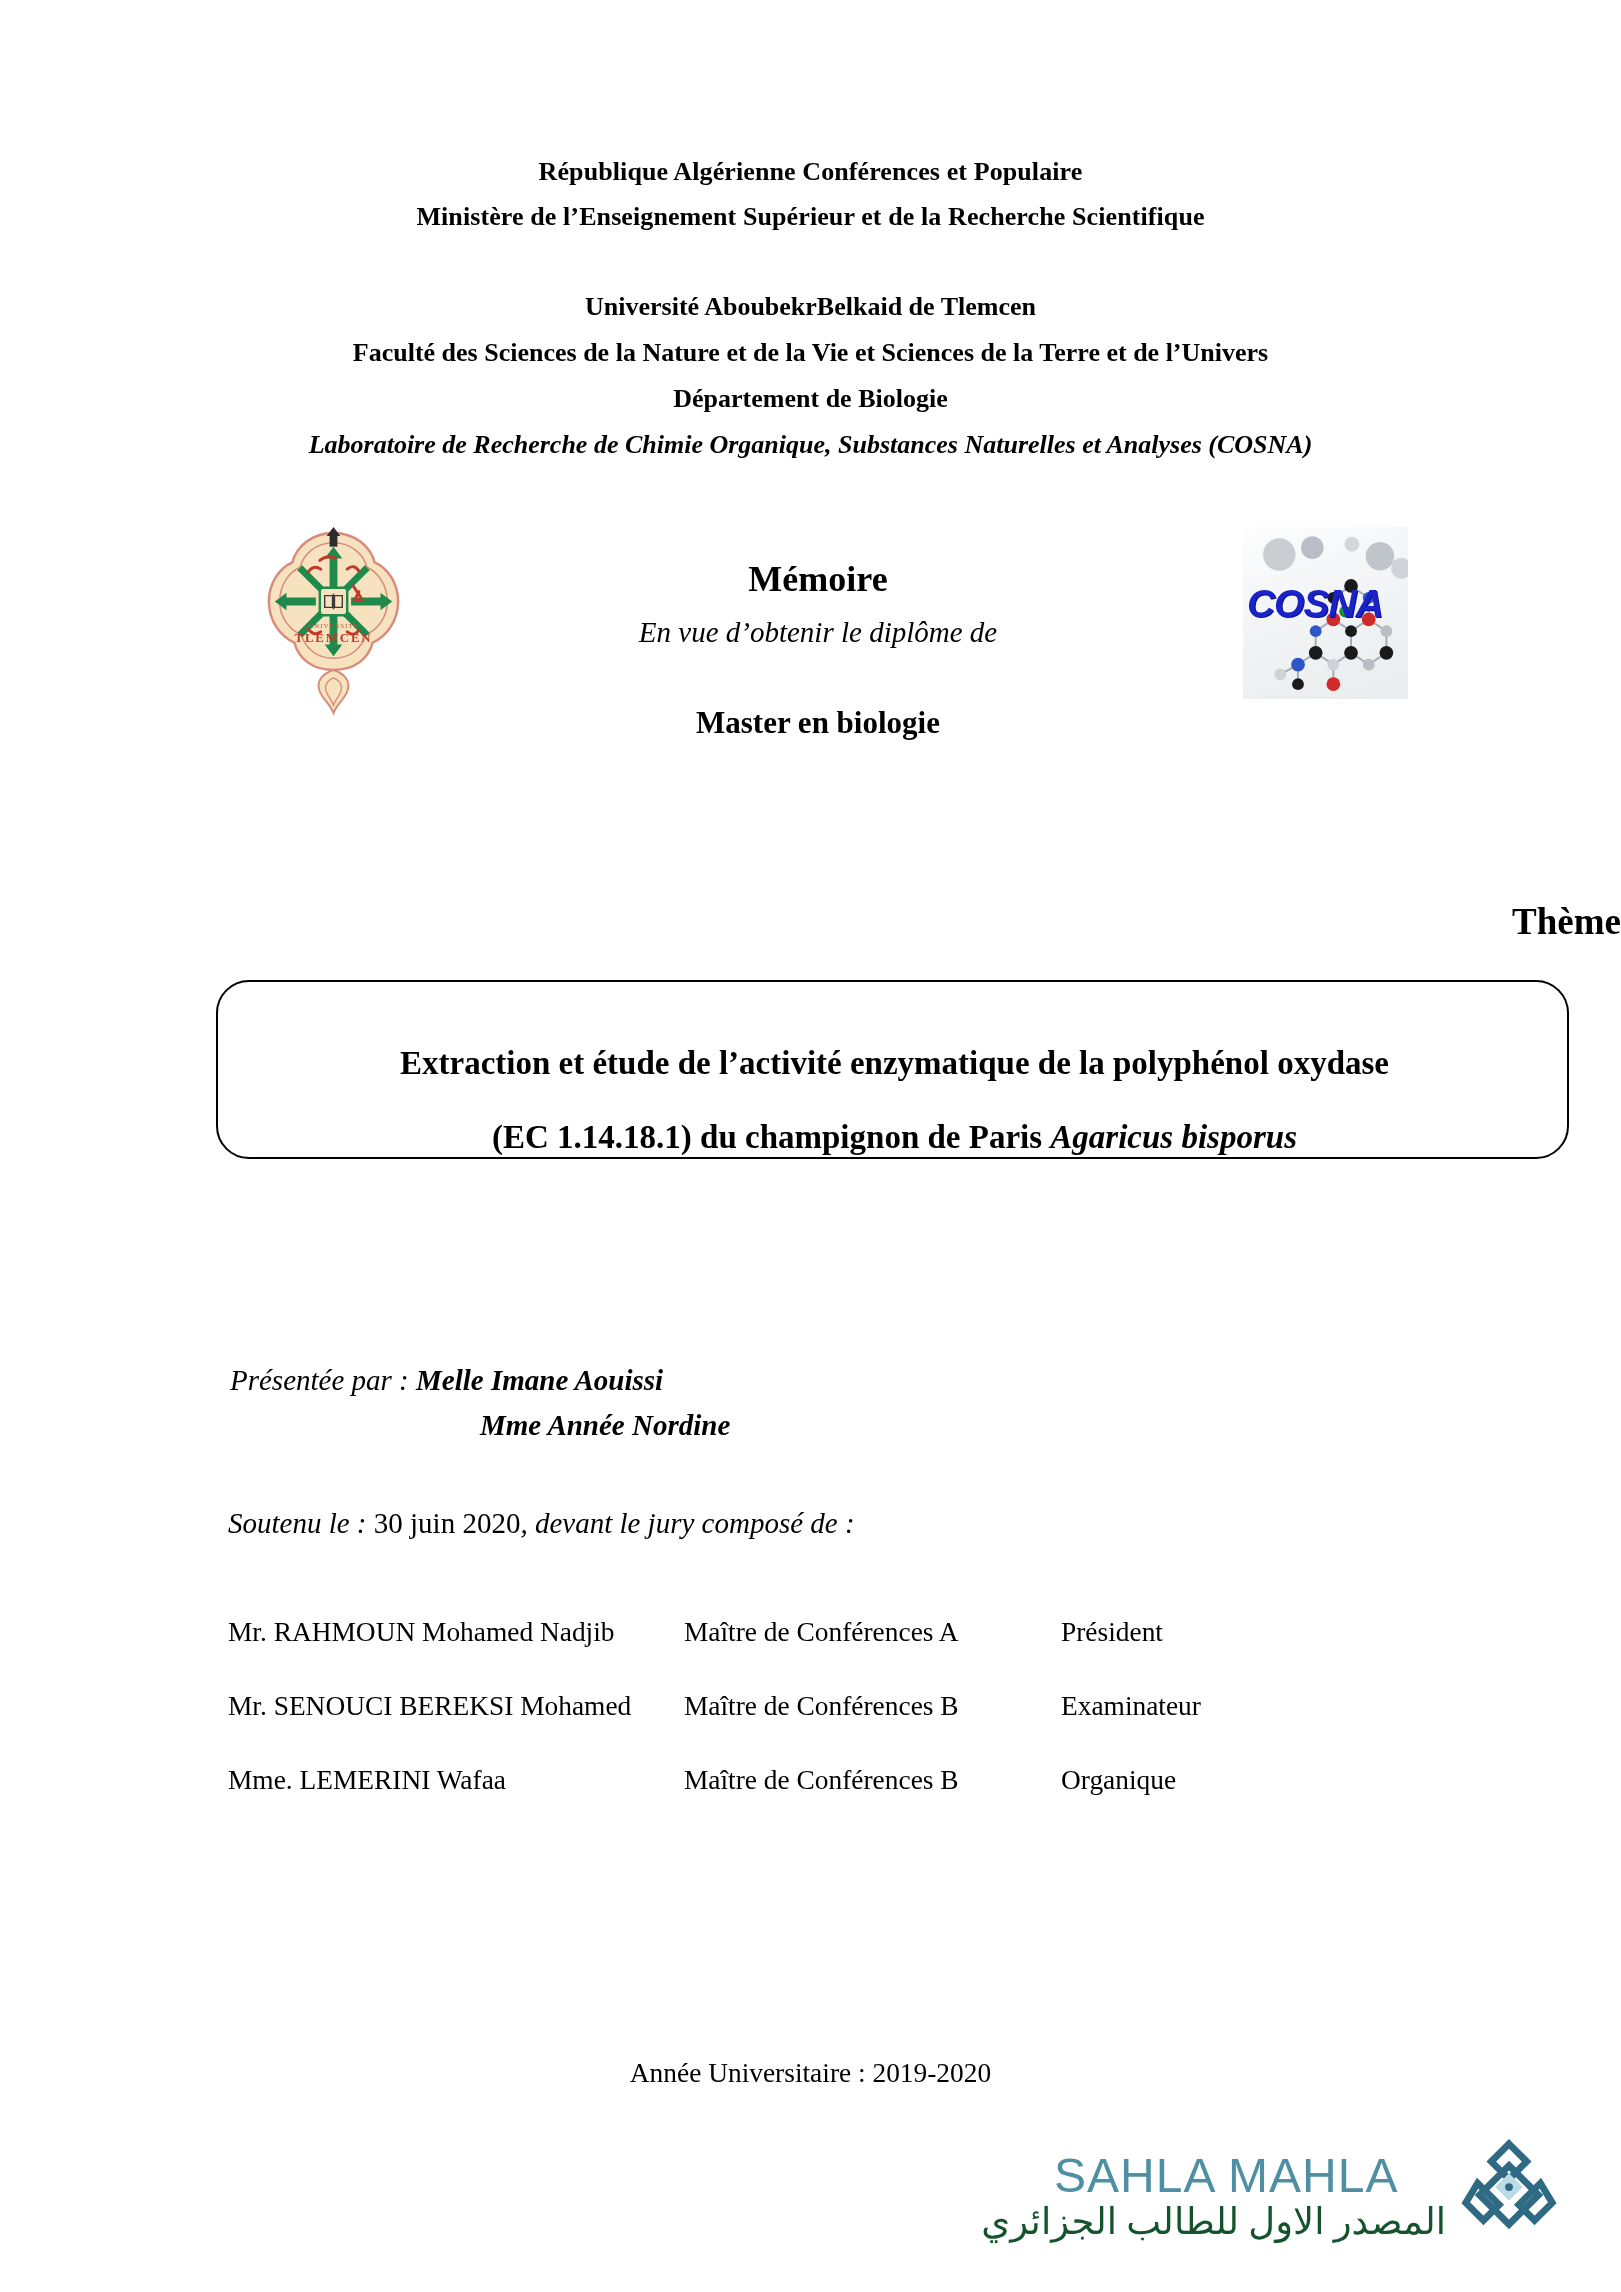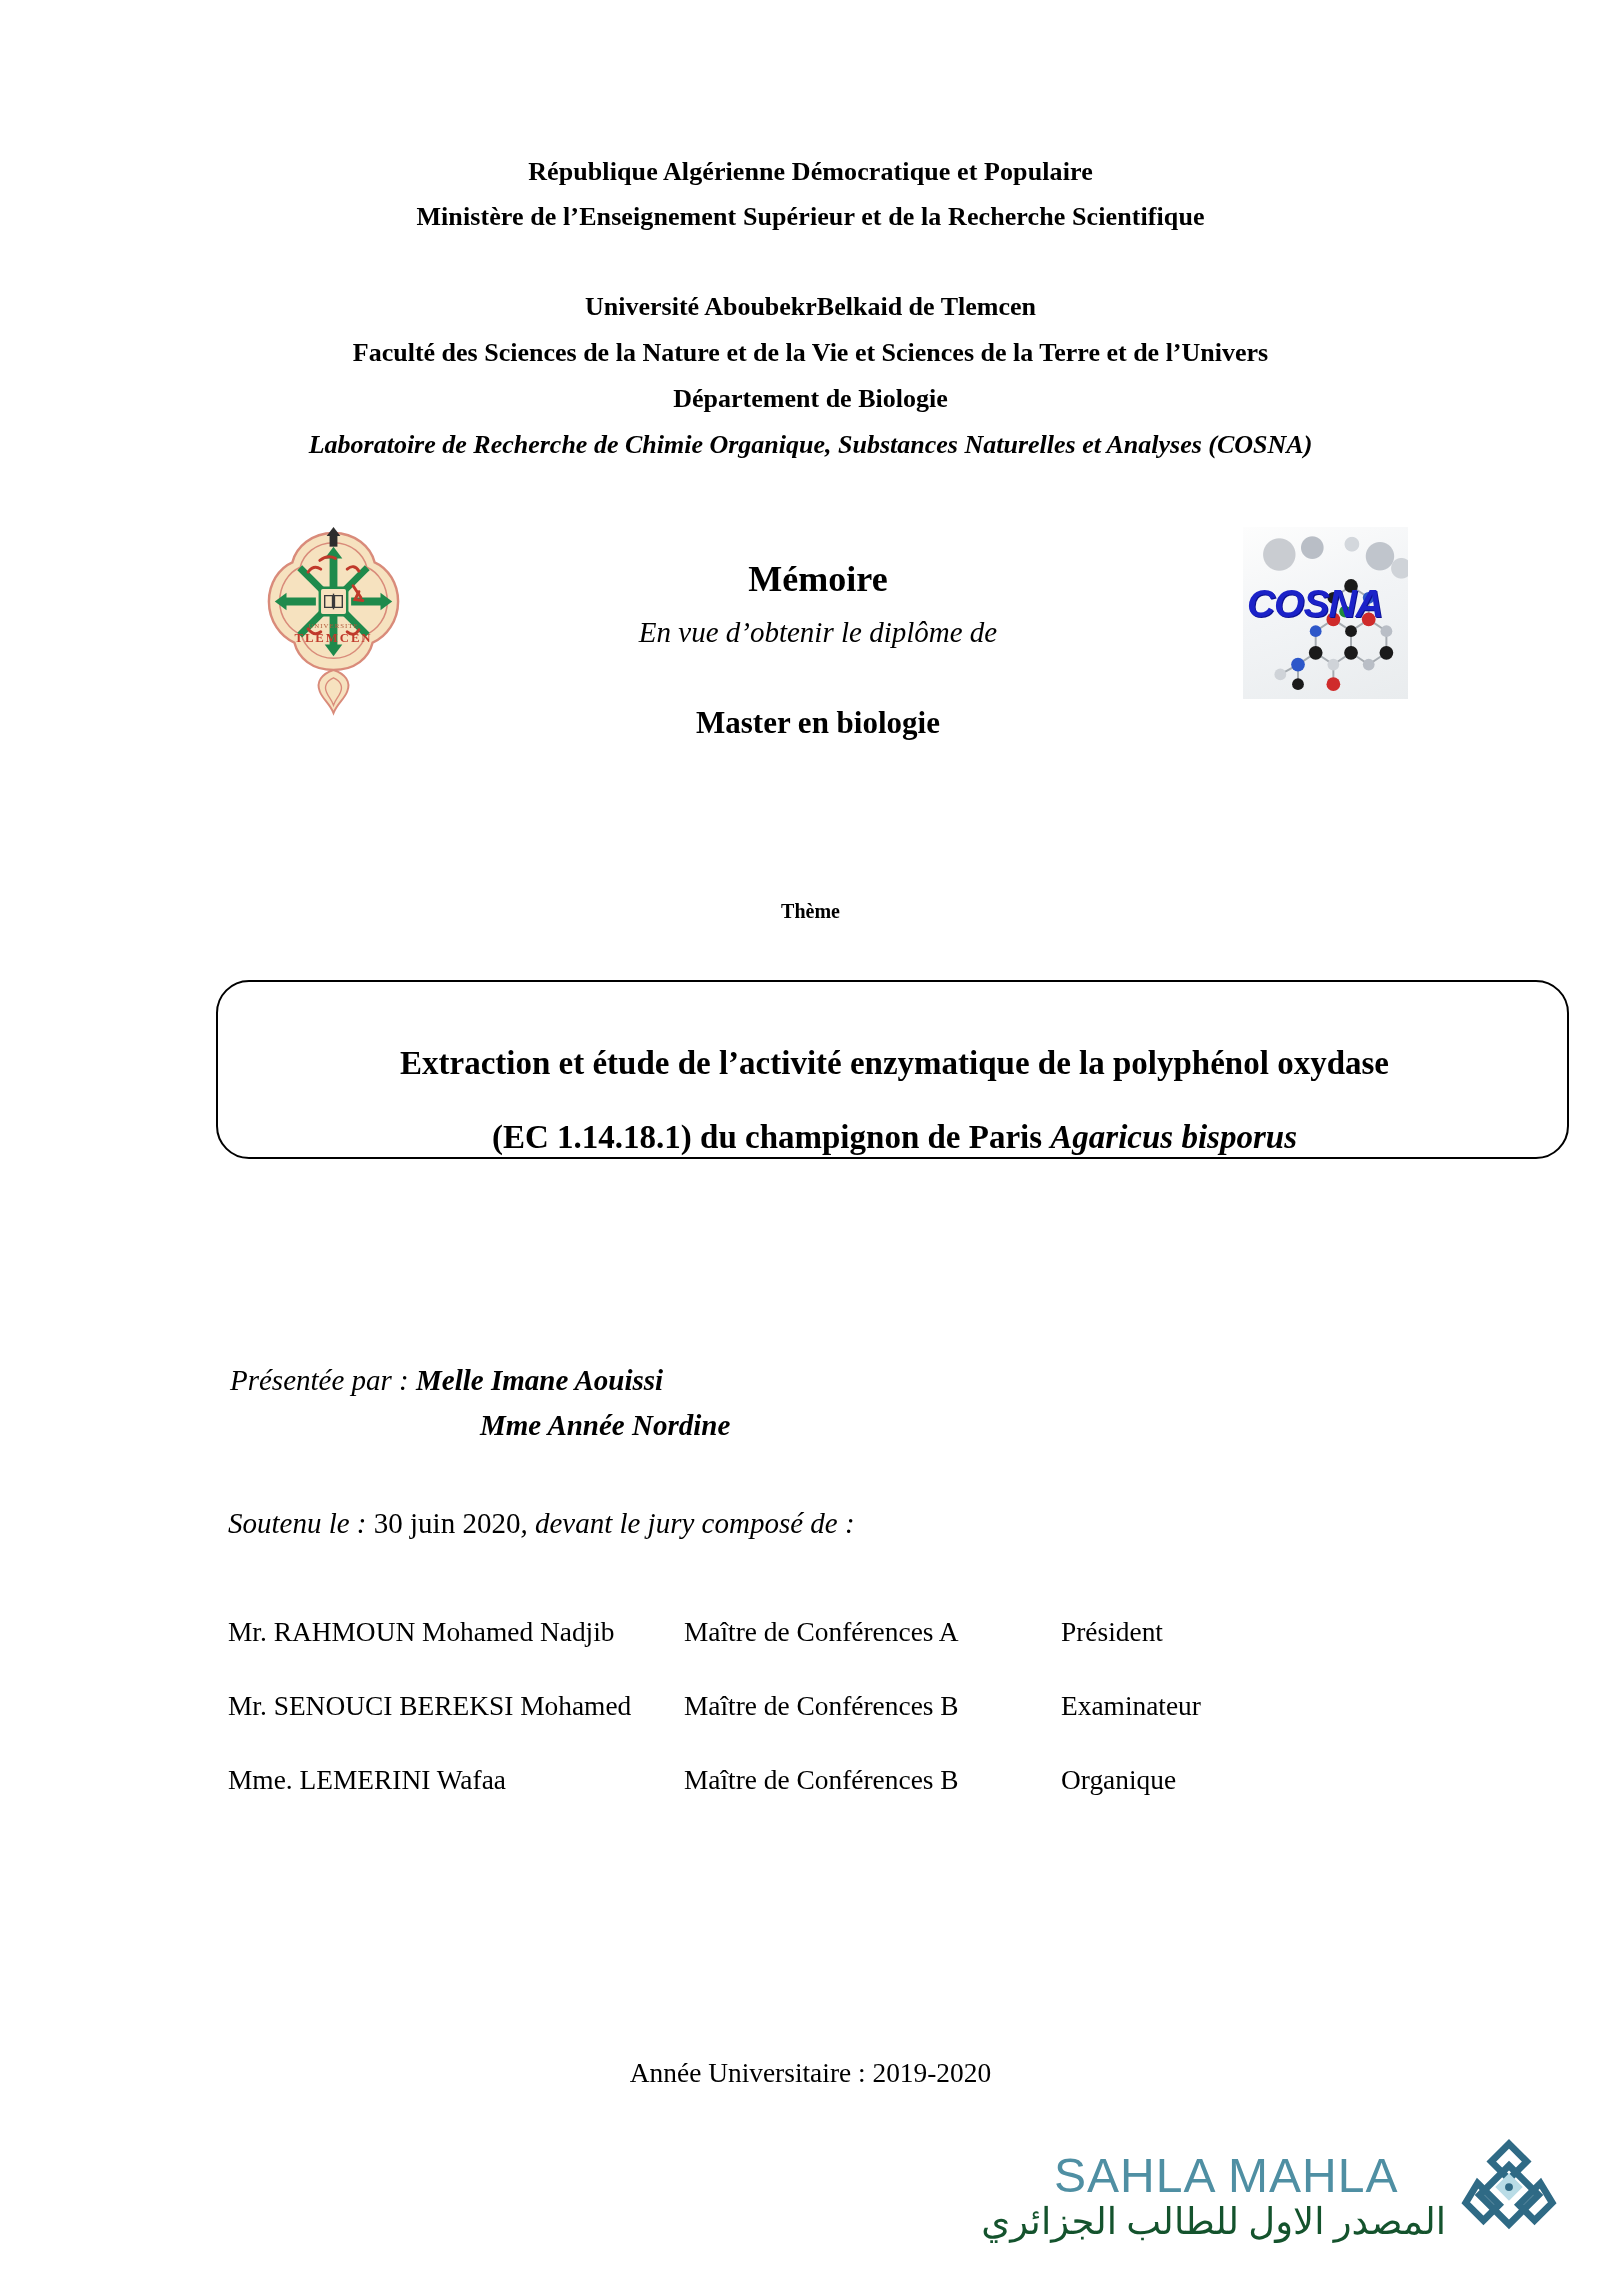--- a/index.html
+++ b/index.html
@@ -124,23 +124,23 @@
     margin-top: 22.5px;
   }
   .speciality-line .lbl { font-weight: bold; }
 
   
   .theme-label {
     position: absolute;
     top: 900px;
     left: 0;
     width: 1621px;
-    text-align: center;
-    font-weight: bold;
-    font-size: 20px;
+    text-align: right;
+    font-weight: bold;
+    font-size: 37px;
   }
   .theme-box {
     position: absolute;
     left: 216px;
     top: 980px;
     width: 1353px;
     height: 179px;
     border: 2.9px solid #000000;
     border-radius: 33px;
     box-sizing: border-box;
@@ -268,21 +268,21 @@
     width: 110px;
     height: 110px;
   }
 </style>
 </head>
 <body>
 
 <div class="page">
 
   <div class="header-block">
-    <div class="header-line">République Algérienne Démocratique et Populaire</div>
+    <div class="header-line">République Algérienne Conférences et Populaire</div>
     <div class="header-line">Ministère de l’Enseignement Supérieur et de la Recherche Scientifique</div>
   </div>
 
   <div class="univ-block">
     <div class="univ-line">Université AboubekrBelkaid de Tlemcen</div>
     <div class="univ-line">Faculté des Sciences de la Nature et de la Vie et Sciences de la Terre et de l’Univers</div>
     <div class="univ-line">Département de Biologie</div>
     <div class="lab-line">Laboratoire de Recherche de Chimie Organique, Substances Naturelles et Analyses (COSNA)</div>
   </div>
 

